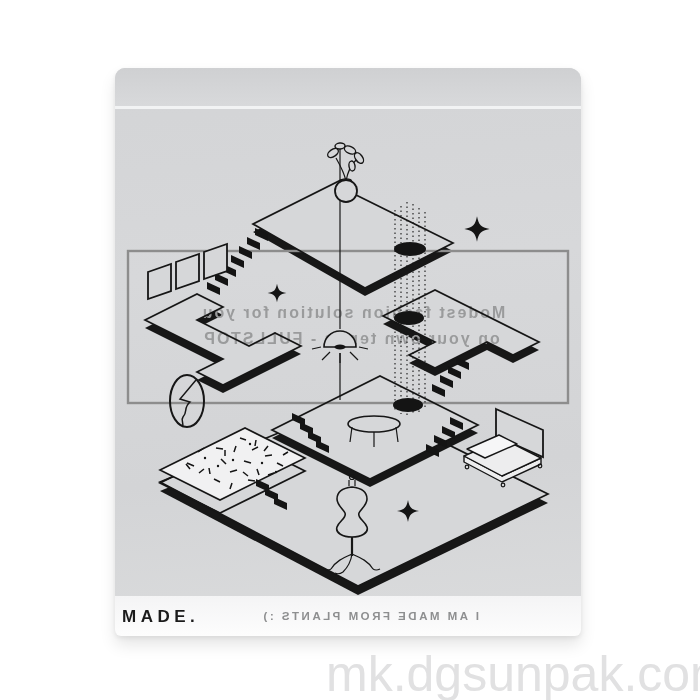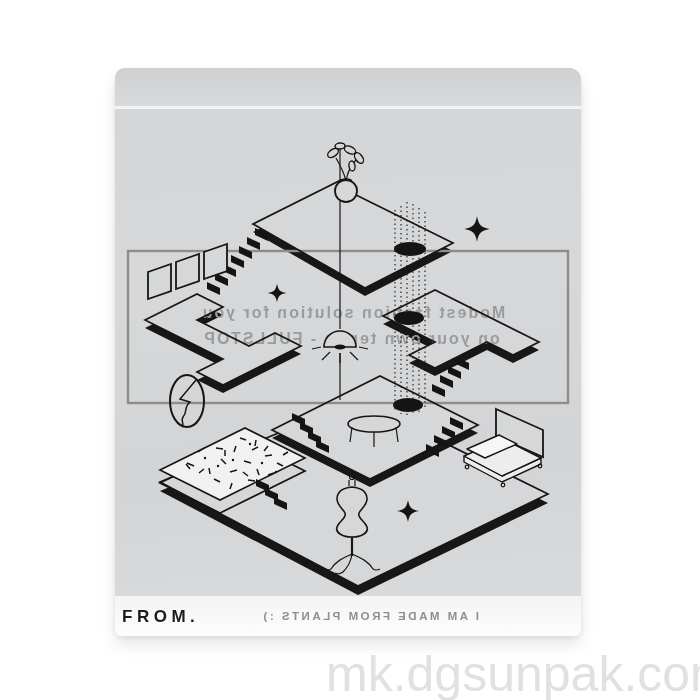--- a/index.html
+++ b/index.html
@@ -219,18 +219,18 @@
     <g>
       <ellipse cx="187" cy="401" rx="17" ry="26" fill="none" stroke="#161616" stroke-width="2"></ellipse>
       <path class="ink" stroke-width="1.8" d="M196,380 L180,399 L190,402 C183,408 188,412 183,417 C180,421 185,423 182,427"></path>
     </g>
 
     <use href="#sparkle" class="blackfill" transform="translate(477,229) scale(1.15)"></use>
     <use href="#sparkle" class="blackfill" transform="translate(277,293) scale(0.85)"></use>
     <use href="#sparkle" class="blackfill" transform="translate(408,511) scale(1.0)"></use>
   </svg>
 
-  <div class="brand">FROM.</div>
+  <div class="brand">MADE.</div>
   <div class="mirror-footer">I AM MADE FROM PLANTS :)</div>
 
   <div class="watermark">mk.dgsunpak.com</div>
 
 </div>
 
 </body></html>

